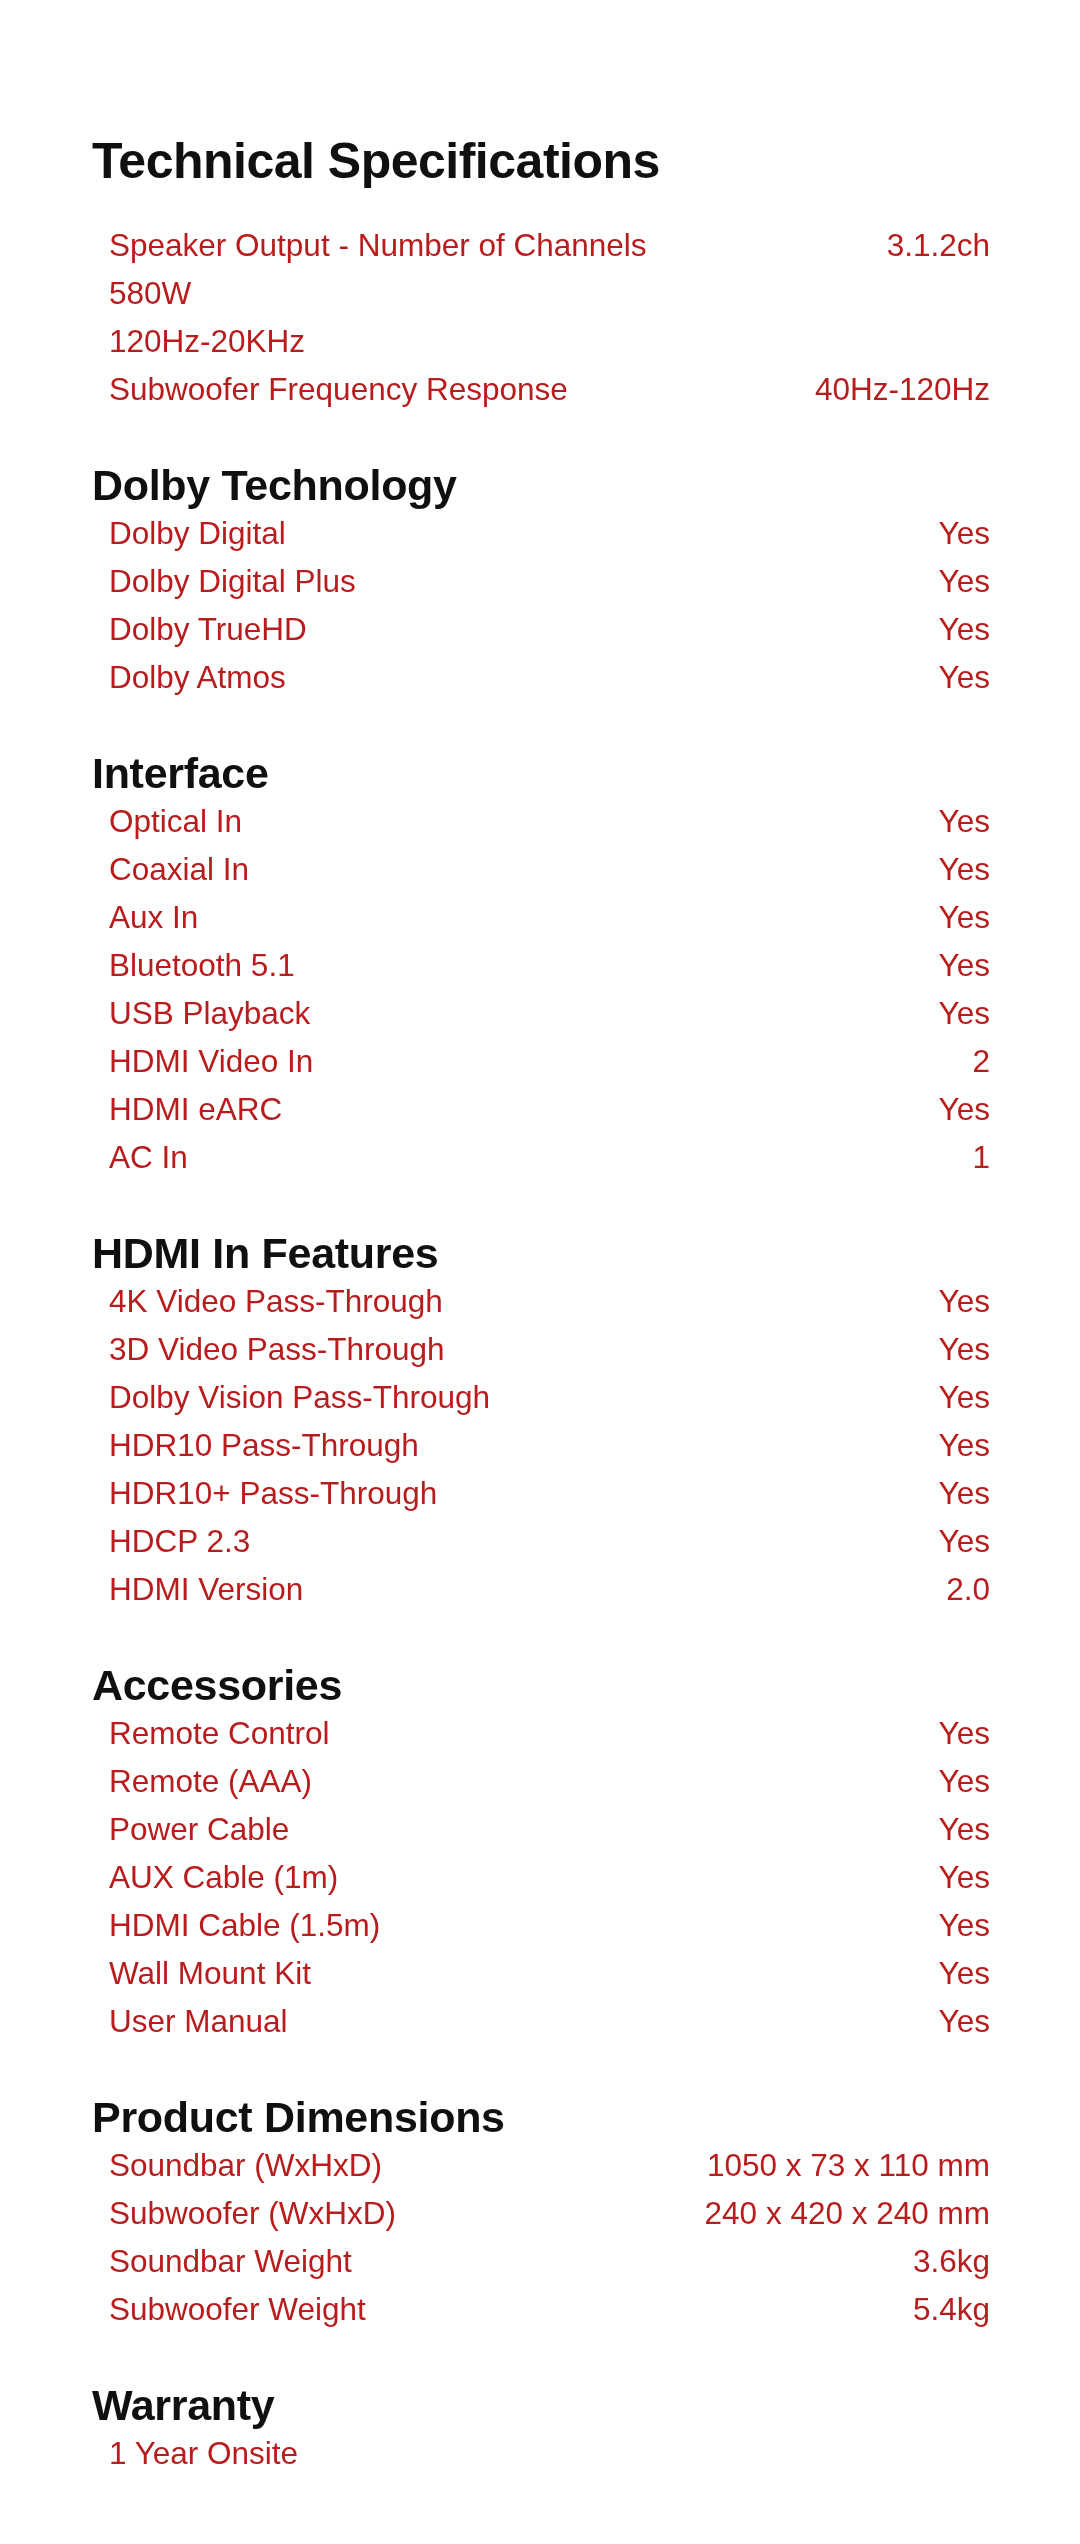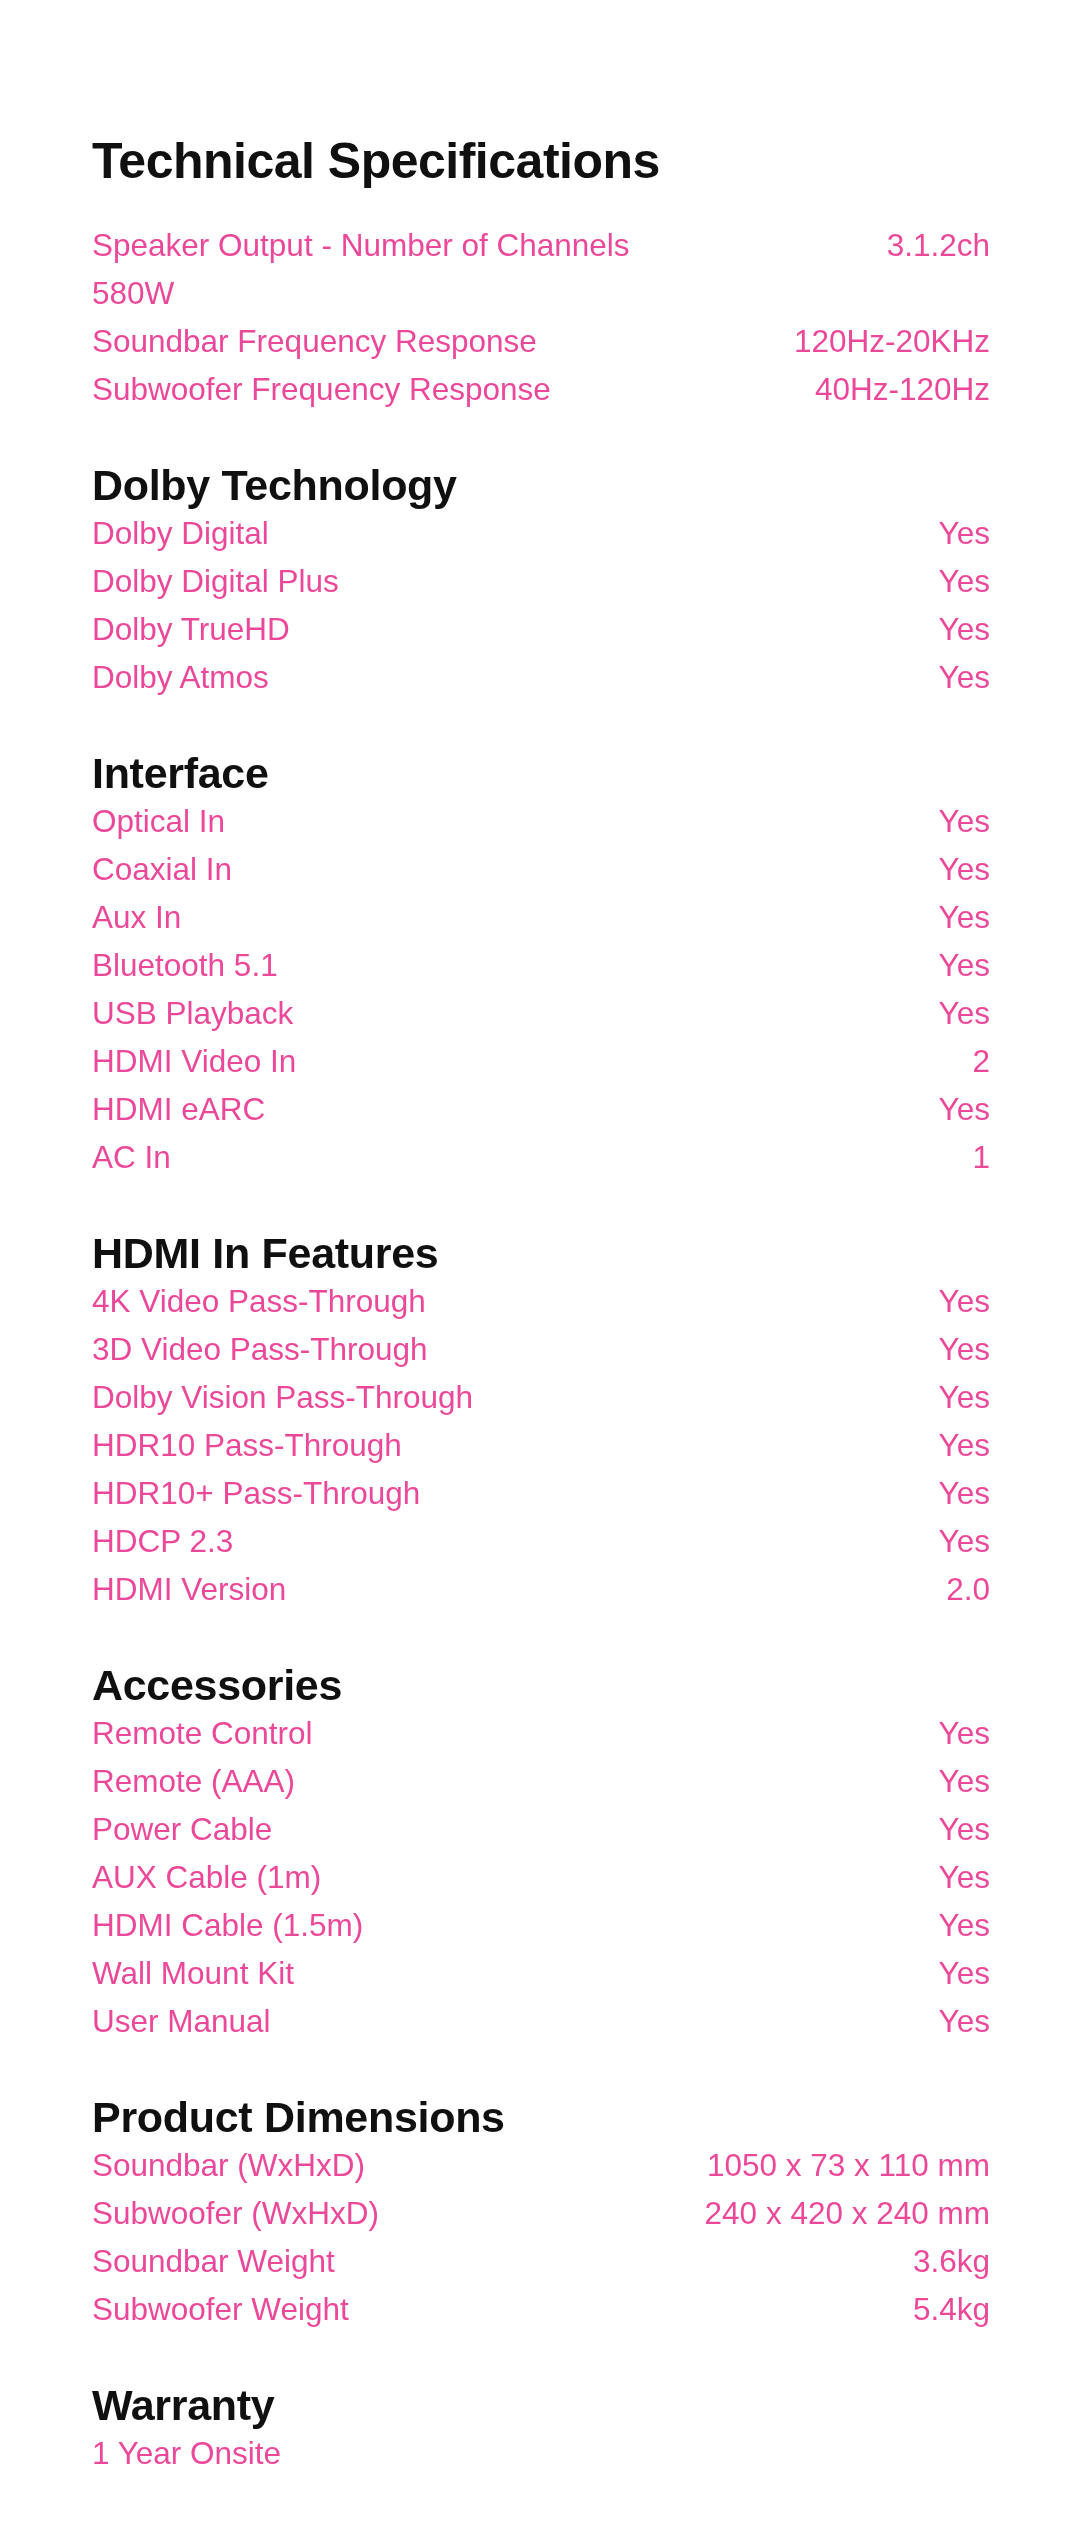--- a/index.html
+++ b/index.html
@@ -39,21 +39,22 @@
     font-weight: 700;
     color: #101010;
     letter-spacing: -0.3px;
   }
   .spec-row {
     display: flex;
     justify-content: space-between;
     align-items: baseline;
     font-size: 31.5px;
     line-height: 48px;
-    color: #ec4899;
+    color: #b91c1c;
+    margin-left: 17px;
   }
   .spec-label {
     text-align: left;
     white-space: nowrap;
   }
   .spec-value {
     text-align: left;
     white-space: nowrap;
   }
 </style>
@@ -67,21 +68,20 @@
 
     <div class="rows">
           <div class="spec-row">
     <span class="spec-label">Speaker Output - Number of Channels</span>
     <span class="spec-value">3.1.2ch</span>
   </div>
           <div class="spec-row">
     <span class="spec-value">580W</span>
   </div>
           <div class="spec-row">
-    <span class="spec-label">Soundbar Frequency Response</span>
     <span class="spec-value">120Hz-20KHz</span>
   </div>
           <div class="spec-row">
     <span class="spec-label">Subwoofer Frequency Response</span>
     <span class="spec-value">40Hz-120Hz</span>
   </div>
         </div>
   </section>
       <section class="spec-section">
     <h2 class="section-heading">Dolby Technology</h2>

